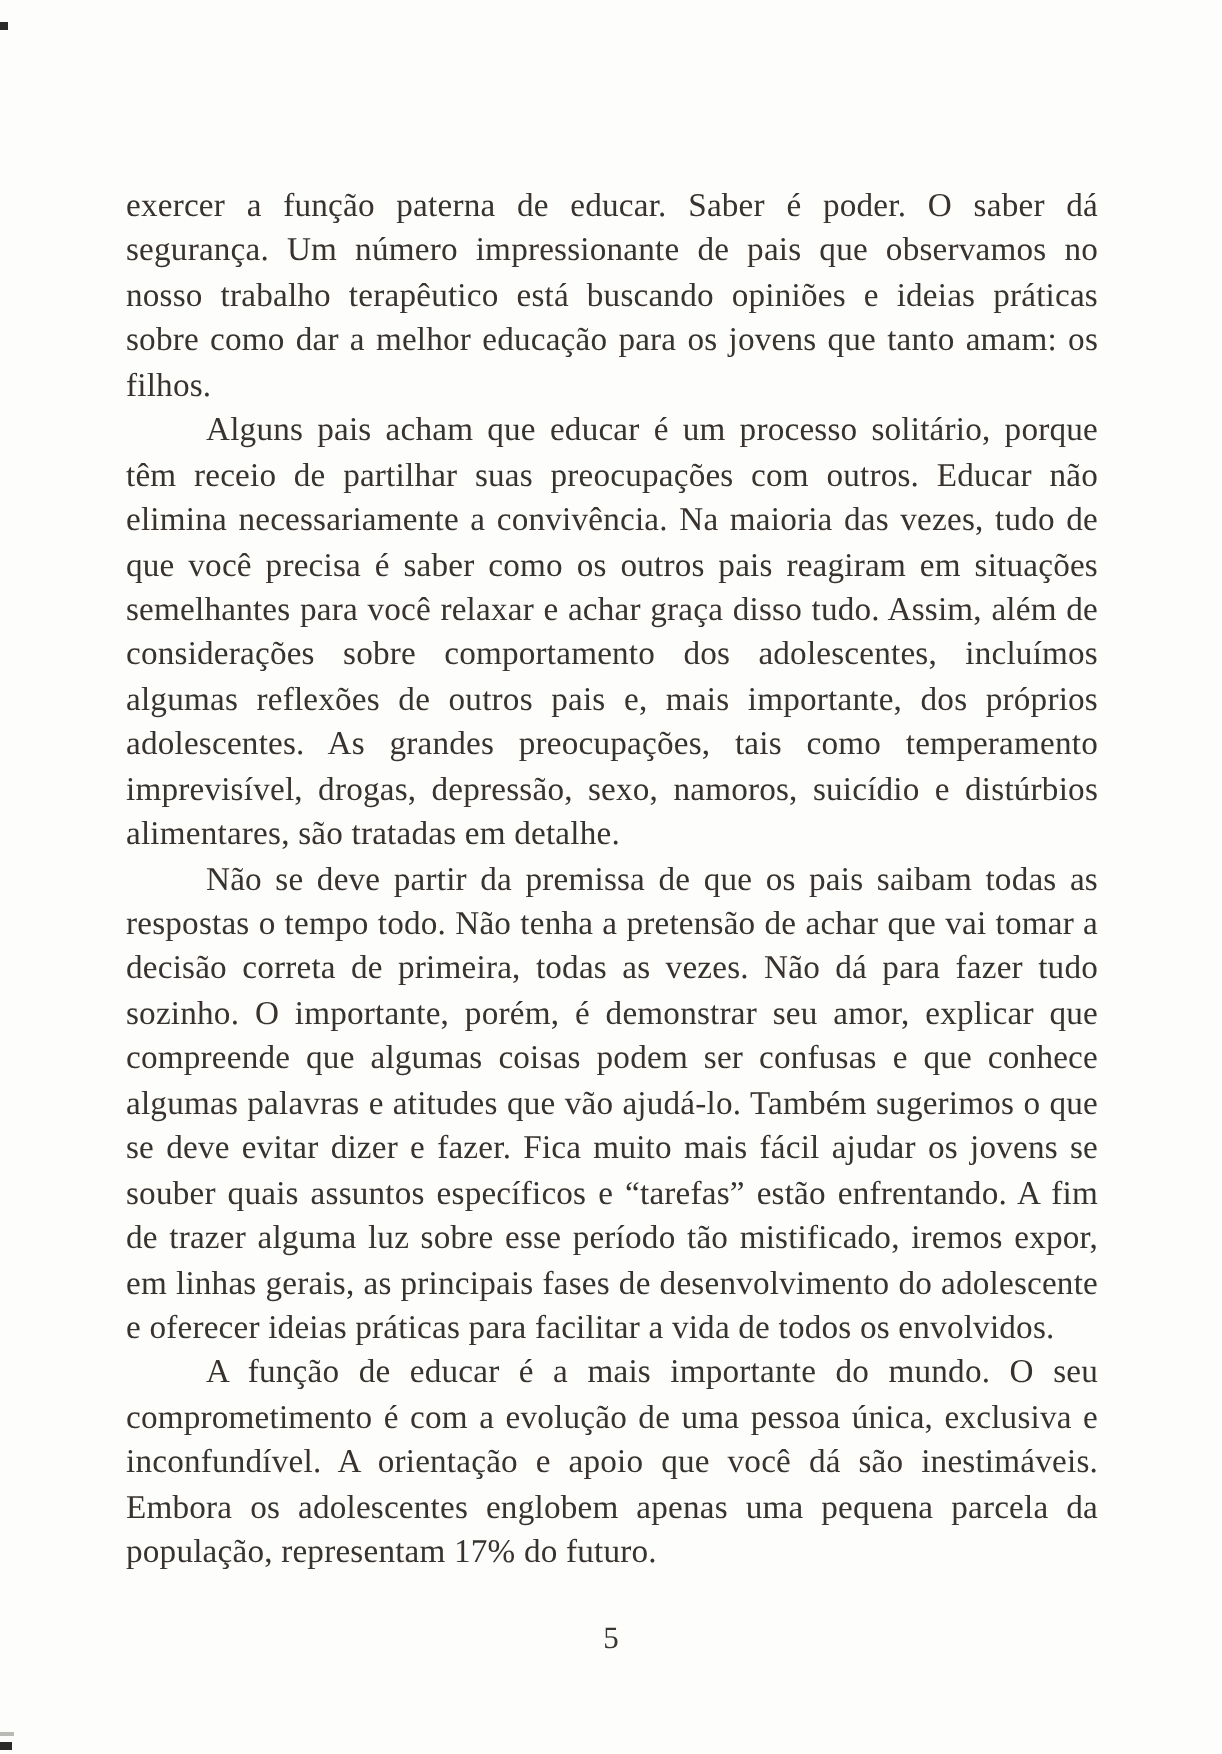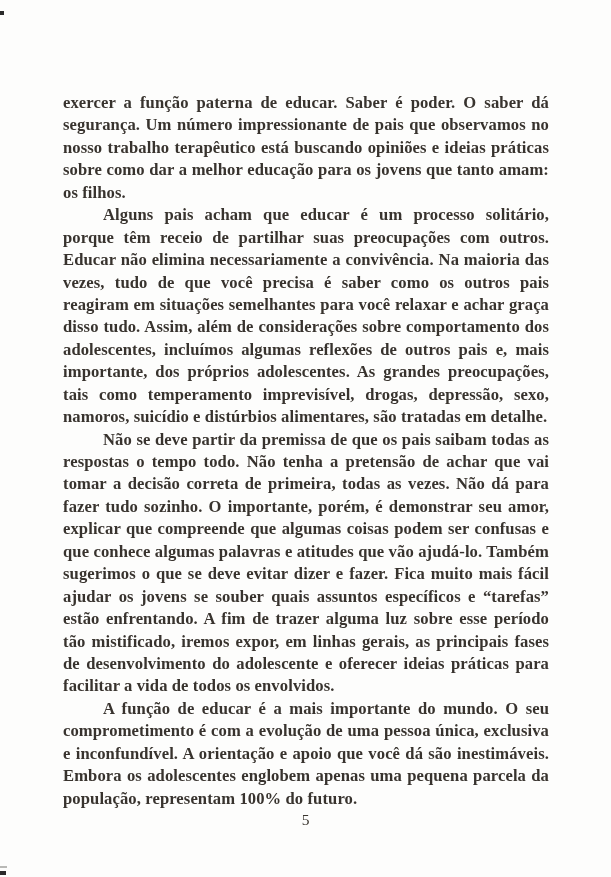--- a/index.html
+++ b/index.html
@@ -18,21 +18,20 @@
   }
   .text-block {
     position: absolute;
     left: 63px;
     top: 92px;
     width: 486px;
     text-align: justify;
     font-size: 16.6px;
     line-height: 22.43px;
     letter-spacing: 0.1px;
-    font-weight: bold;
   }
   .text-block p {
     margin: 0;
     text-indent: 40px;
   }
   .text-block p.no-indent {
     text-indent: 0;
   }
   .page-number {
     position: absolute;
@@ -68,21 +67,21 @@
   }
 </style>
 </head>
 <body>
 
 <div class="page">
   <div class="text-block">
     <p class="no-indent">exercer a função paterna de educar. Saber é poder. O saber dá segurança. Um número impressionante de pais que observamos no nosso trabalho terapêutico está buscando opiniões e ideias práticas sobre como dar a melhor educação para os jovens que tanto amam: os filhos.</p>
     <p>Alguns pais acham que educar é um processo solitário, porque têm receio de partilhar suas preocupações com outros. Educar não elimina necessariamente a convivência. Na maioria das vezes, tudo de que você precisa é saber como os outros pais reagiram em situações semelhantes para você relaxar e achar graça disso tudo. Assim, além de considerações sobre comportamento dos adolescentes, incluímos algumas reflexões de outros pais e, mais importante, dos próprios adolescentes. As grandes preocupações, tais como temperamento imprevisível, drogas, depressão, sexo, namoros, suicídio e distúrbios alimentares, são tratadas em detalhe.</p>
     <p>Não se deve partir da premissa de que os pais saibam todas as respostas o tempo todo. Não tenha a pretensão de achar que vai tomar a decisão correta de primeira, todas as vezes. Não dá para fazer tudo sozinho. O importante, porém, é demonstrar seu amor, explicar que compreende que algumas coisas podem ser confusas e que conhece algumas palavras e atitudes que vão ajudá-lo. Também sugerimos o que se deve evitar dizer e fazer. Fica muito mais fácil ajudar os jovens se souber quais assuntos específicos e “tarefas” estão enfrentando. A fim de trazer alguma luz sobre esse período tão mistificado, iremos expor, em linhas gerais, as principais fases de desenvolvimento do adolescente e oferecer ideias práticas para facilitar a vida de todos os envolvidos.</p>
-    <p>A função de educar é a mais importante do mundo. O seu comprometimento é com a evolução de uma pessoa única, exclusiva e inconfundível. A orientação e apoio que você dá são inestimáveis. Embora os adolescentes englobem apenas uma pequena parcela da população, representam 100% do futuro.</p>
+    <p>A função de educar é a mais importante do mundo. O seu comprometimento é com a evolução de uma pessoa única, exclusiva e inconfundível. A orientação e apoio que você dá são inestimáveis. Embora os adolescentes englobem apenas uma pequena parcela da população, representam 17% do futuro.</p>
   </div>
 
   <div class="page-number">5</div>
 
   <div class="artifact artifact-top-left"></div>
   <div class="artifact artifact-bottom-dash"></div>
   <div class="artifact artifact-bottom-left"></div>
 </div>
 
 </body></html>

